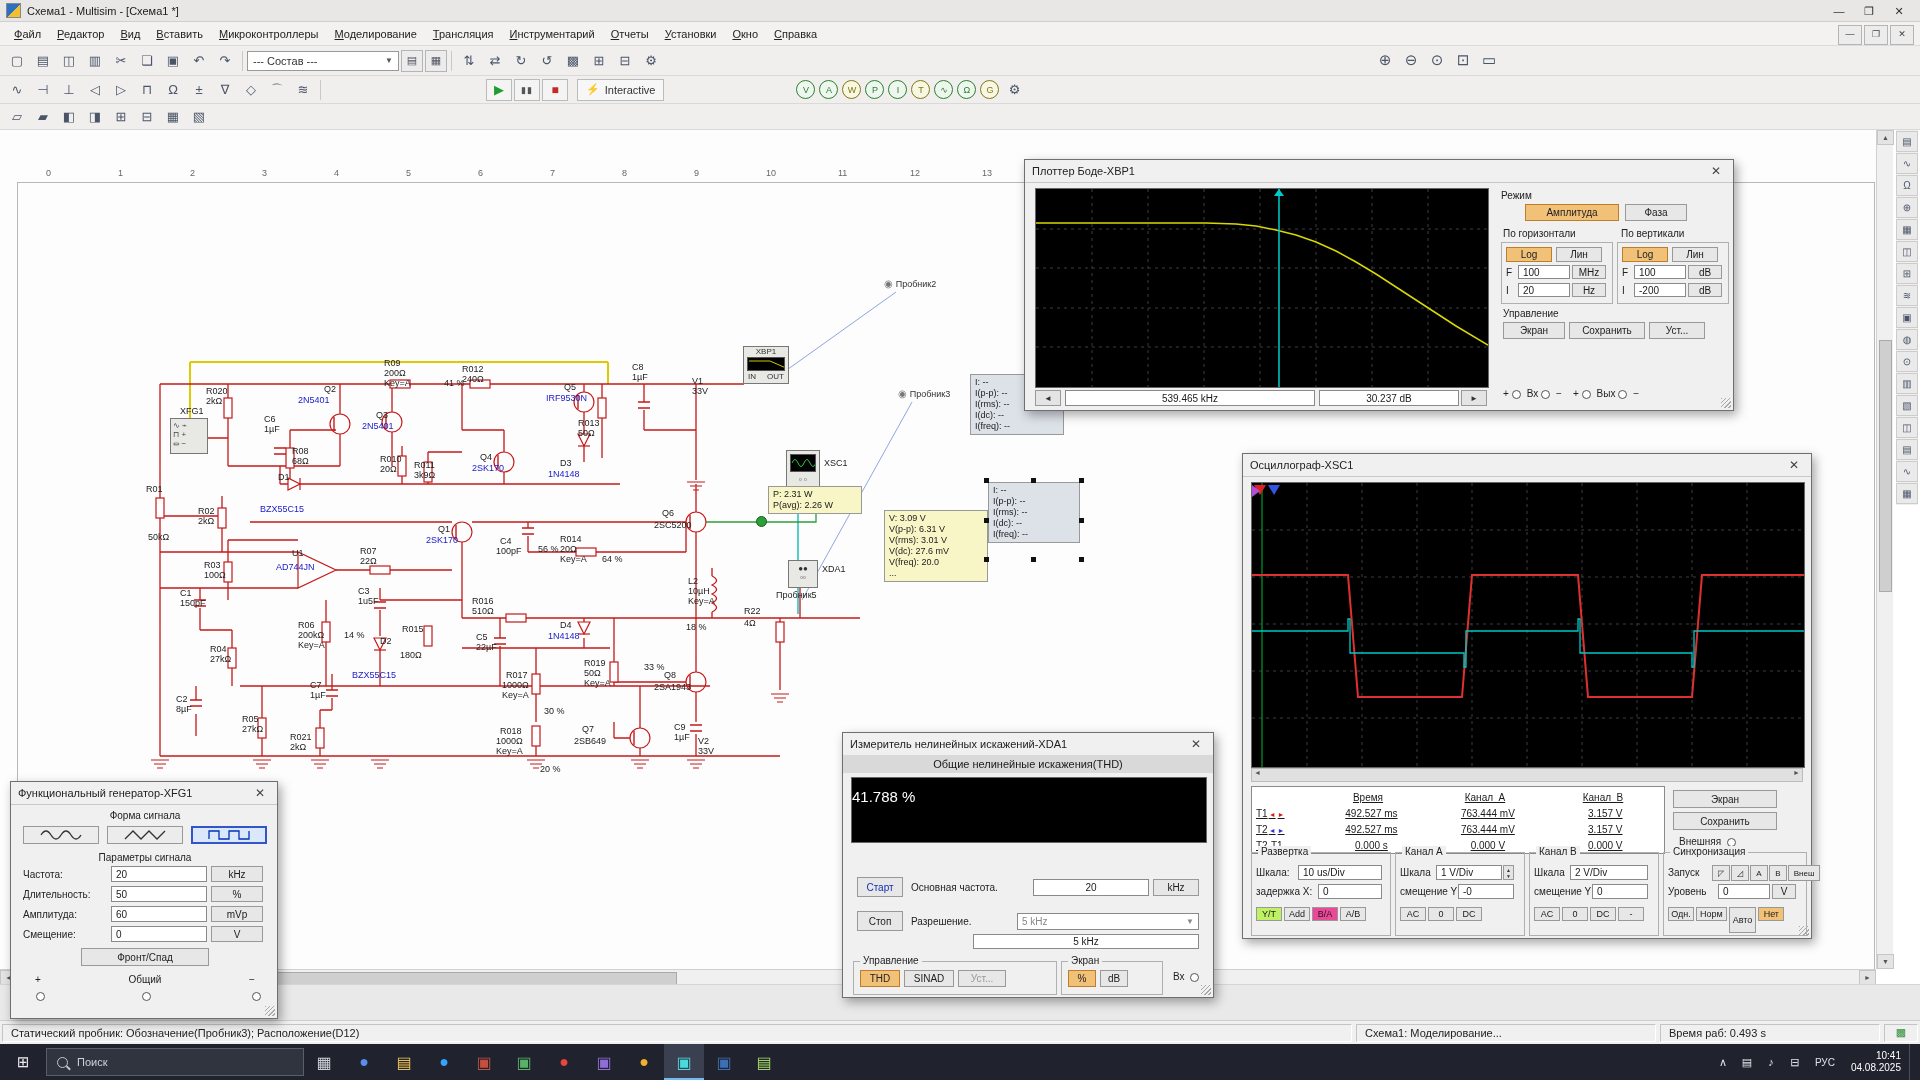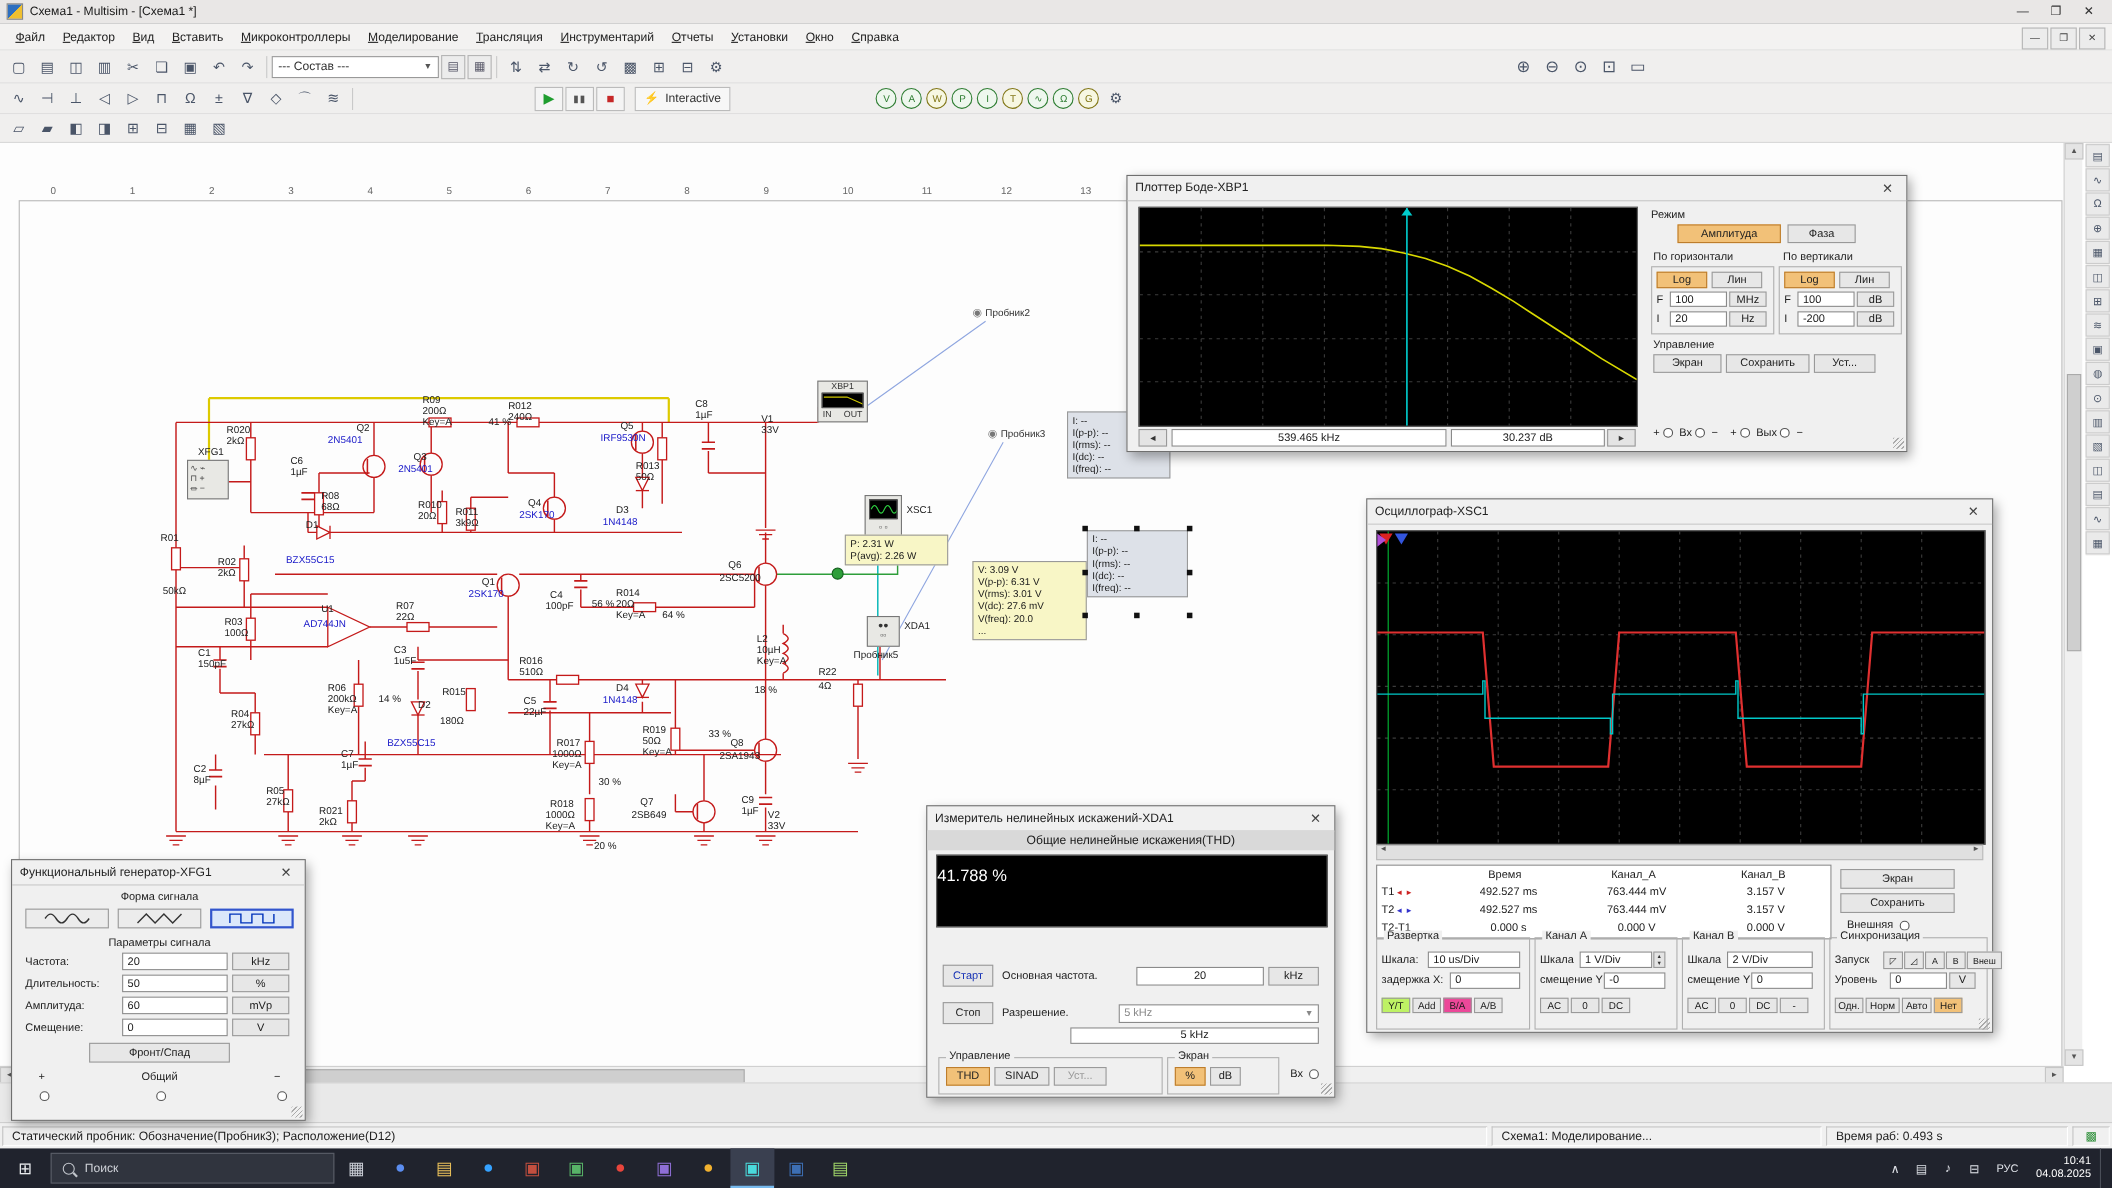--- a/index.html
+++ b/index.html
@@ -94,21 +94,21 @@
   .lbl{position:absolute;font-size:10px;color:#222;white-space:nowrap;}
   .grp{position:absolute;border:1px solid #b0b0b0;}
   .glabel{position:absolute;top:-7px;left:6px;background:#f0f0f0;padding:0 3px;font-size:10px;color:#222;}
   .term{display:inline-block;width:7px;height:7px;border:1px solid #555;border-radius:50%;background:#fff;vertical-align:middle;margin:0 3px;}
   .rdbox{position:absolute;background:#fff;border:1px solid #8a8a8a;font-size:10px;display:flex;align-items:center;justify-content:center;box-sizing:border-box;}
   .arrbtn{position:absolute;width:26px;height:16px;background:#e4e4e4;border:1px solid #999;font-size:8px;display:flex;align-items:center;justify-content:center;color:#333;box-sizing:border-box;}
   .wavebtn{position:absolute;width:76px;height:18px;background:#ececec;border:1px solid #999;display:flex;align-items:center;justify-content:center;box-sizing:border-box;}
   .wavebtn.on{background:#dbe7fa;border:2px solid #3355cc;}
   .gridline{stroke:#3c3c3c;stroke-width:1;stroke-dasharray:3,4;}
   #osctable{position:absolute;background:#fff;border:1px solid #8a8a8a;font-size:10px;}
-  .otr{display:flex;height:16px;align-items:center;}
+  .otr{display:flex;height:16px;align-items:flex-end;text-decoration:underline;}
   .otc{text-align:center;}
   .tarrows span{font-size:7px;margin:0 1px;}
   .spin{position:absolute;width:11px;height:15px;display:flex;flex-direction:column;border:1px solid #999;background:#e4e4e4;font-size:5px;align-items:center;justify-content:center;color:#333;box-sizing:border-box;}
   .grip{position:absolute;right:2px;bottom:2px;width:10px;height:10px;
     background:repeating-linear-gradient(135deg,#aaa 0 1px,transparent 1px 3px);}
 
   
   #statusbar{position:absolute;left:0;top:1020px;width:1920px;height:24px;background:#f0f0f0;border-top:1px solid #cfcfcf;display:flex;align-items:center;box-sizing:border-box;}
   .stsec{height:18px;border:1px solid #c4c4c4;border-right-color:#fff;border-bottom-color:#fff;display:flex;align-items:center;padding:0 8px;margin:0 2px;box-sizing:border-box;color:#222;}
 
@@ -793,21 +793,21 @@
         <div class="" style="width: 16px; height: 14px; font-size: 8px; background: rgb(231, 231, 231); border: 1px solid rgb(153, 153, 153); display: flex; align-items: center; justify-content: center; margin-right: 1px;">A</div>
         <div class="" style="width: 16px; height: 14px; font-size: 8px; background: rgb(231, 231, 231); border: 1px solid rgb(153, 153, 153); display: flex; align-items: center; justify-content: center; margin-right: 1px;">B</div>
         <div class="" style="width: 30px; height: 14px; font-size: 8px; background: rgb(231, 231, 231); border: 1px solid rgb(153, 153, 153); display: flex; align-items: center; justify-content: center;">Внеш</div>
       </div>
     <div class="lbl" style="left:4px;top:33px">Уровень</div>
     <div class="fld" style="left:54px;top:31px;width:52px;height:15px">0</div>
     <div class="unit" style="left:108px;top:31px;width:24px;height:15px">V</div>
     <div id="syncbtns" style="position:absolute;left:4px;top:54px;display:flex">
         <div class="" style="min-width: 26px; height: 14px; font-size: 9px; background: rgb(231, 231, 231); border: 1px solid rgb(153, 153, 153); display: flex; align-items: center; justify-content: center; margin-right: 2px; padding: 0px 1px; box-sizing: border-box;">Одн.</div>
         <div class="" style="min-width: 26px; height: 14px; font-size: 9px; background: rgb(231, 231, 231); border: 1px solid rgb(153, 153, 153); display: flex; align-items: center; justify-content: center; margin-right: 2px; padding: 0px 3px; box-sizing: border-box;">Норм</div>
-        <div class="" style="min-width: 26px; height: 14px; font-size: 9px; background: rgb(231, 231, 231); border: 1px solid rgb(153, 153, 153); display: flex; align-items: center; justify-content: center; margin-right: 2px; padding: 0px 3px; box-sizing: border-box;">Авто</div>
+        <div class="" style="min-width: 26px; height: 26px; font-size: 9px; background: rgb(231, 231, 231); border: 1px solid rgb(153, 153, 153); display: flex; align-items: center; justify-content: center; margin-right: 2px; padding: 0px 3px; box-sizing: border-box;">Авто</div>
         <div class="" style="min-width: 26px; height: 14px; font-size: 9px; background: rgb(242, 193, 120); border: 1px solid rgb(153, 153, 153); display: flex; align-items: center; justify-content: center; margin-right: 2px; padding: 0px 3px; box-sizing: border-box;">Нет</div>
       </div>
   </div>
   <div class="grip"></div>
 </div>
 
 <div class="win" id="thd" style="left:842px;top:732px;width:372px;height:266px;z-index:11">
   <div class="tb">
     <span>Измеритель нелинейных искажений-XDA1</span>
     <span class="x">✕</span>

